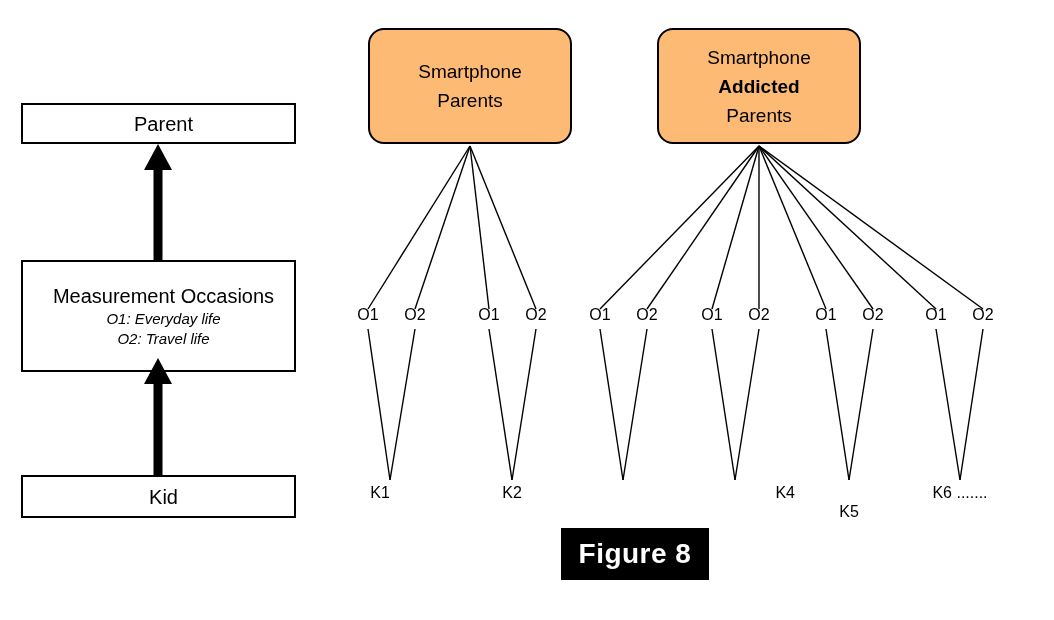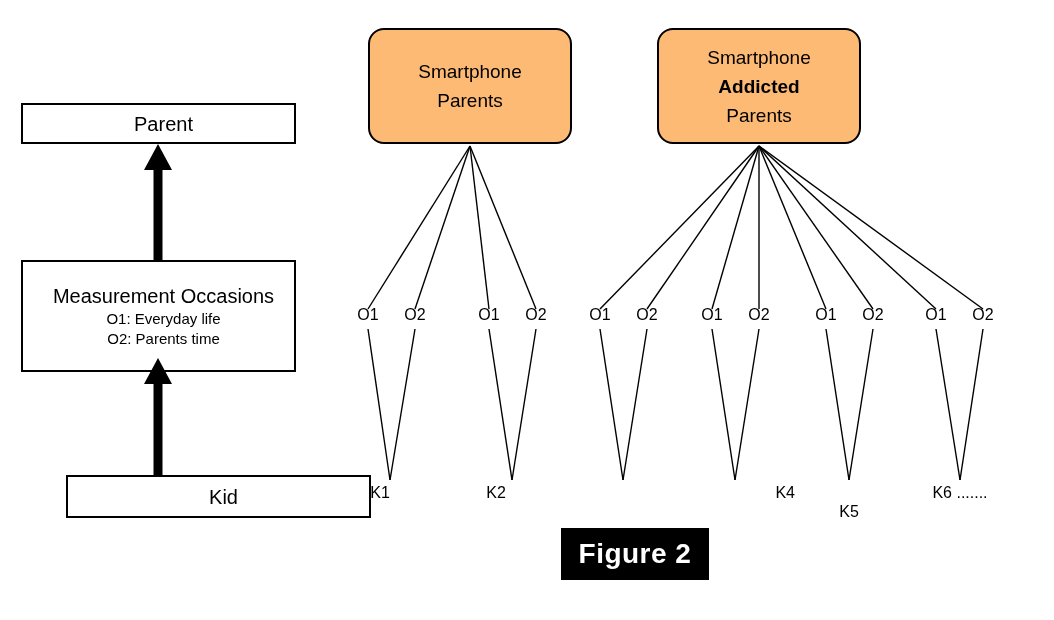--- a/index.html
+++ b/index.html
@@ -34,20 +34,21 @@
     font-size: 20px;
     line-height: 26px;
     color: #000000;
     white-space: nowrap;
   }
   .node-sub {
     font-size: 15px;
     line-height: 20px;
     color: #000000;
     white-space: nowrap;
+    font-style: italic;
   }
   .round-node {
     position: absolute;
     box-sizing: border-box;
     border: 2px solid #000000;
     border-radius: 16px;
     background: #fdba74;
     display: flex;
     flex-direction: column;
     align-items: center;
@@ -95,24 +96,24 @@
 
 <div id="canvas">
 
   <div class="rect-node" id="node-parent" style="left: 21px; top: 103px; width: 275px; height: 41px;">
     <div class="node-title">Parent</div>
   </div>
 
   <div class="rect-node" id="node-measurement" style="left: 21px; top: 260px; width: 275px; height: 112px;">
     <div class="node-title">Measurement Occasions</div>
     <div class="node-sub">O1: Everyday life</div>
-    <div class="node-sub">O2: Parents time</div>
+    <div class="node-sub">O2: Travel life</div>
   </div>
 
-  <div class="rect-node" id="node-kid" style="left: 21px; top: 475px; width: 305px; height: 43px; margin-left: 45px;">
+  <div class="rect-node" id="node-kid" style="left: 21px; top: 475px; width: 275px; height: 43px;">
     <div class="node-title">Kid</div>
   </div>
 
   <div class="round-node" id="group-nonaddicted" style="left: 368px; top: 28px; width: 204px; height: 116px;">
     <div class="round-line">Smartphone</div>
     <div class="round-line">Parents</div>
   </div>
 
   <div class="round-node" id="group-addicted" style="left: 657px; top: 28px; width: 204px; height: 116px;">
     <div class="round-line">Smartphone</div>
@@ -144,28 +145,28 @@
       <line x1="600" y1="329" x2="623" y2="480" stroke="#000000" stroke-width="1.4"></line>
       <line x1="647" y1="329" x2="623" y2="480" stroke="#000000" stroke-width="1.4"></line>
       <line x1="712" y1="329" x2="735" y2="480" stroke="#000000" stroke-width="1.4"></line>
       <line x1="759" y1="329" x2="735" y2="480" stroke="#000000" stroke-width="1.4"></line>
       <line x1="826" y1="329" x2="849" y2="480" stroke="#000000" stroke-width="1.4"></line>
       <line x1="873" y1="329" x2="849" y2="480" stroke="#000000" stroke-width="1.4"></line>
       <line x1="936" y1="329" x2="960" y2="480" stroke="#000000" stroke-width="1.4"></line>
       <line x1="983" y1="329" x2="960" y2="480" stroke="#000000" stroke-width="1.4"></line>
     </svg>
 
-  <div class="fig-caption" id="fig-caption" style="left: 561px; top: 528px; width: 148px; height: 52px; background: rgb(0, 0, 0); color: rgb(255, 255, 255);">Figure 2</div>
+  <div class="fig-caption" id="fig-caption" style="left: 561px; top: 528px; width: 148px; height: 52px; background: rgb(0, 0, 0); color: rgb(255, 255, 255);">Figure 8</div>
 
 <div class="leaf-label" style="left: 308px; top: 304px; width: 120px;">O1</div>
     <div class="leaf-label" style="left: 355px; top: 304px; width: 120px;">O2</div>
     <div class="leaf-label" style="left: 320px; top: 482px; width: 120px;">K1</div>
     <div class="leaf-label" style="left: 429px; top: 304px; width: 120px;">O1</div>
     <div class="leaf-label" style="left: 476px; top: 304px; width: 120px;">O2</div>
-    <div class="leaf-label" style="left: 436px; top: 482px; width: 120px;">K2</div>
+    <div class="leaf-label" style="left: 452px; top: 482px; width: 120px;">K2</div>
     <div class="leaf-label" style="left: 540px; top: 304px; width: 120px;">O1</div>
     <div class="leaf-label" style="left: 587px; top: 304px; width: 120px;">O2</div>
     <div class="leaf-label" style="left: 652px; top: 304px; width: 120px;">O1</div>
     <div class="leaf-label" style="left: 699px; top: 304px; width: 120px;">O2</div>
     <div class="leaf-label" style="left: 675px; top: 482px; width: 120px; text-align: right;">K4</div>
     <div class="leaf-label" style="left: 766px; top: 304px; width: 120px;">O1</div>
     <div class="leaf-label" style="left: 813px; top: 304px; width: 120px;">O2</div>
     <div class="leaf-label" style="left: 789px; top: 501px; width: 120px;">K5</div>
     <div class="leaf-label" style="left: 876px; top: 304px; width: 120px;">O1</div>
     <div class="leaf-label" style="left: 923px; top: 304px; width: 120px;">O2</div>

